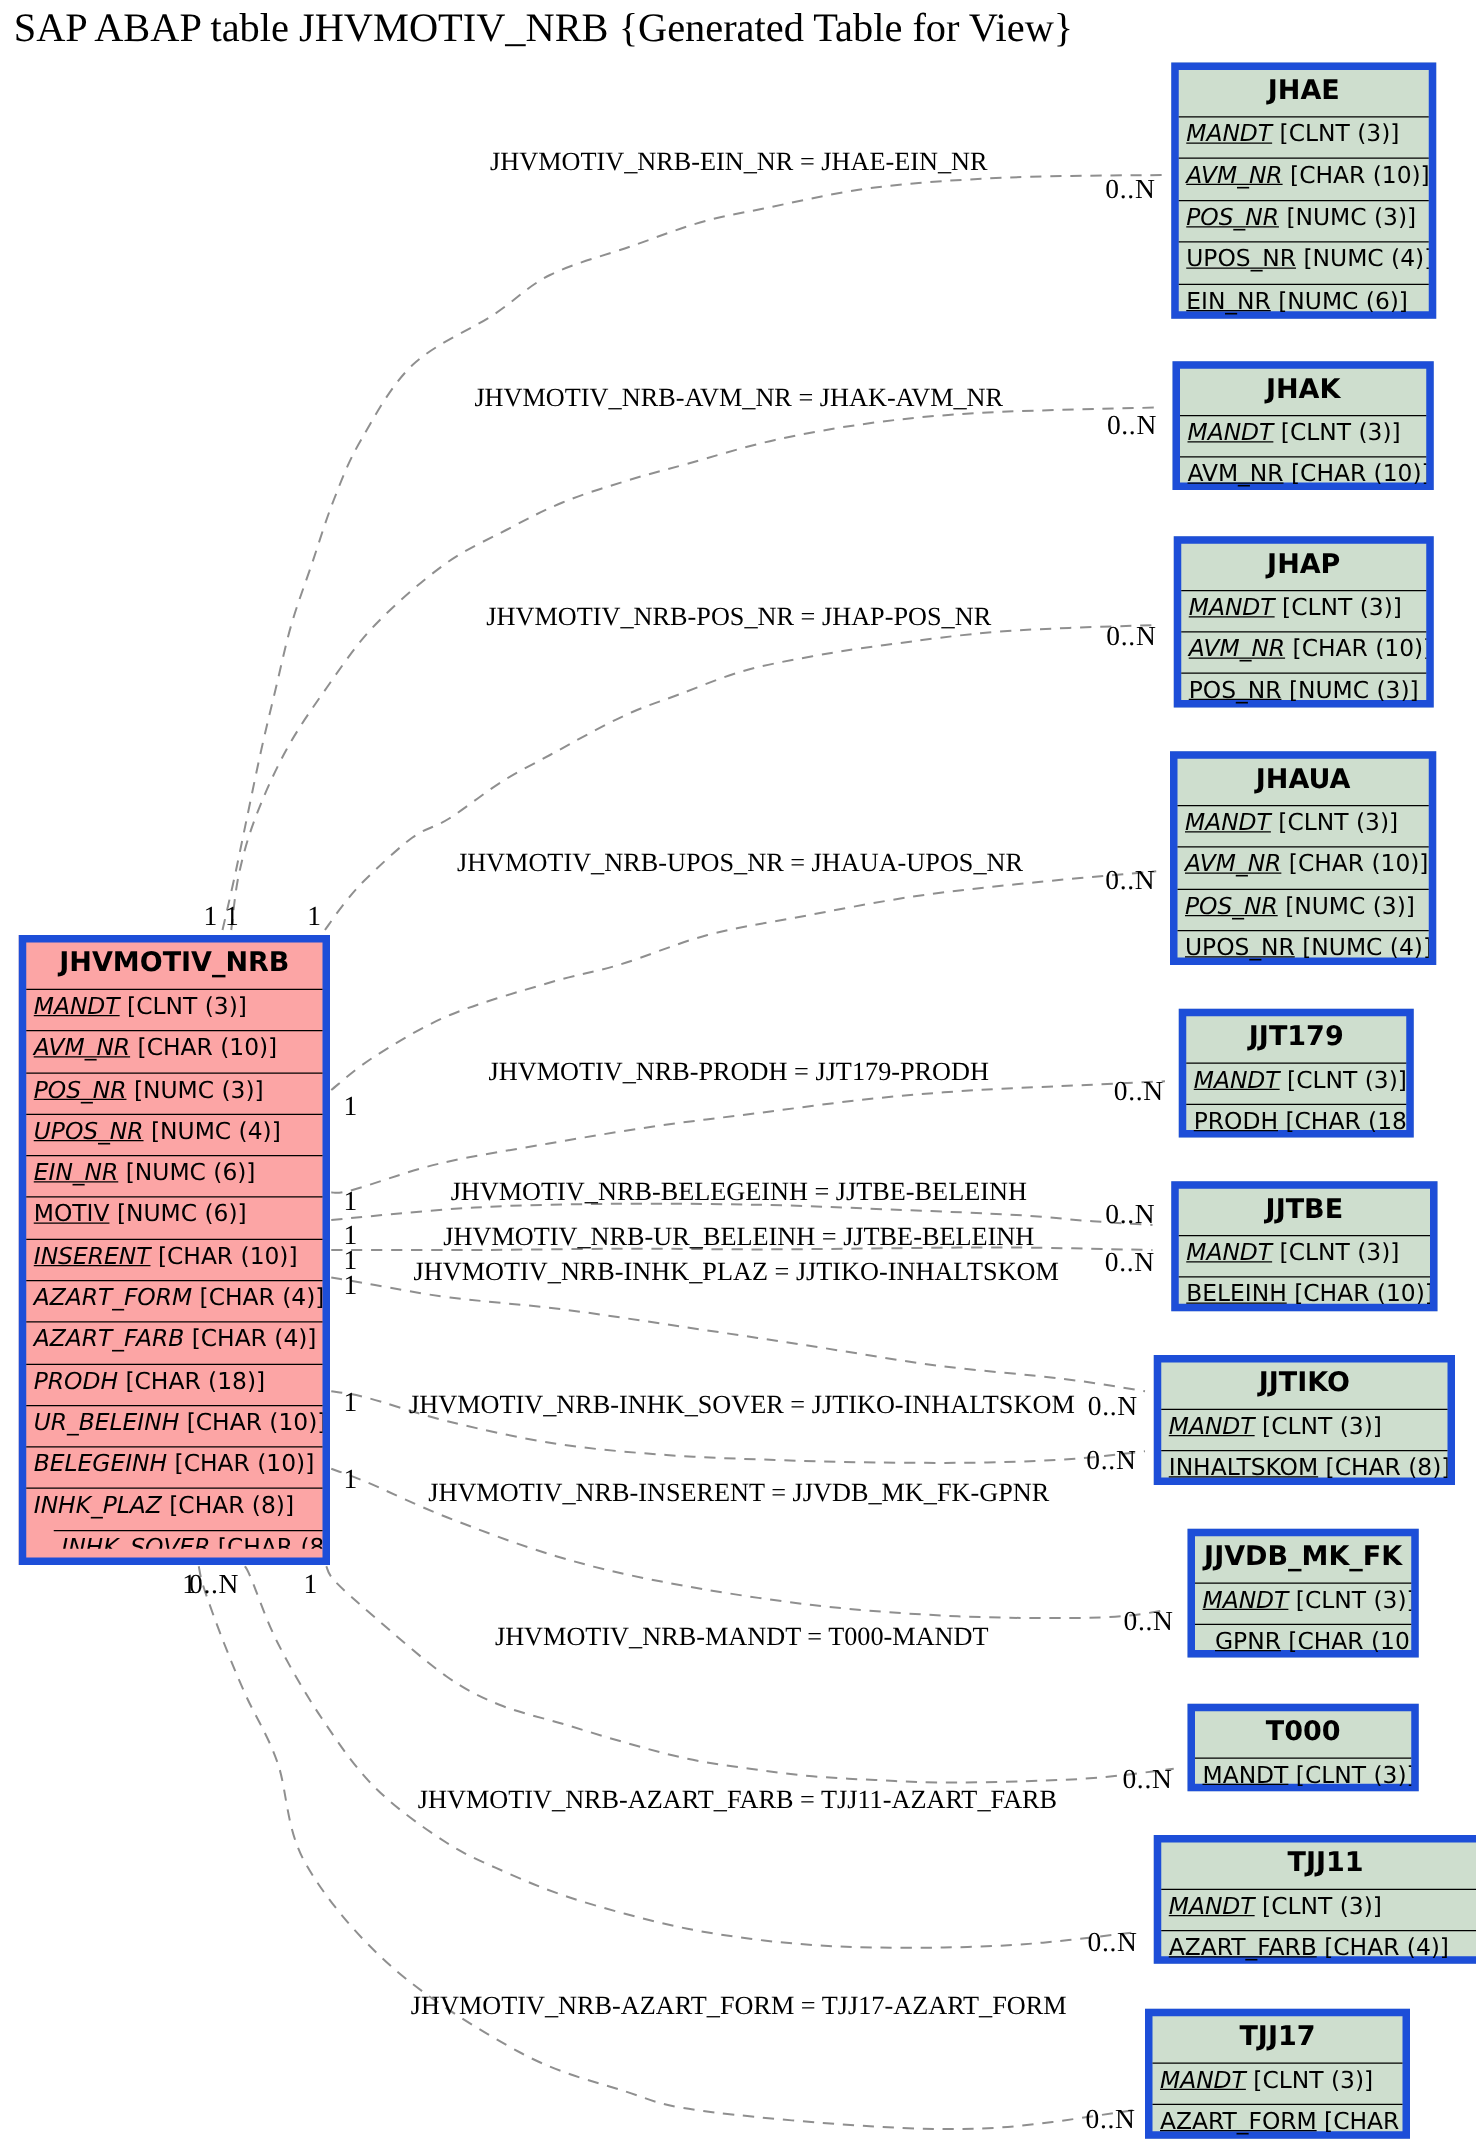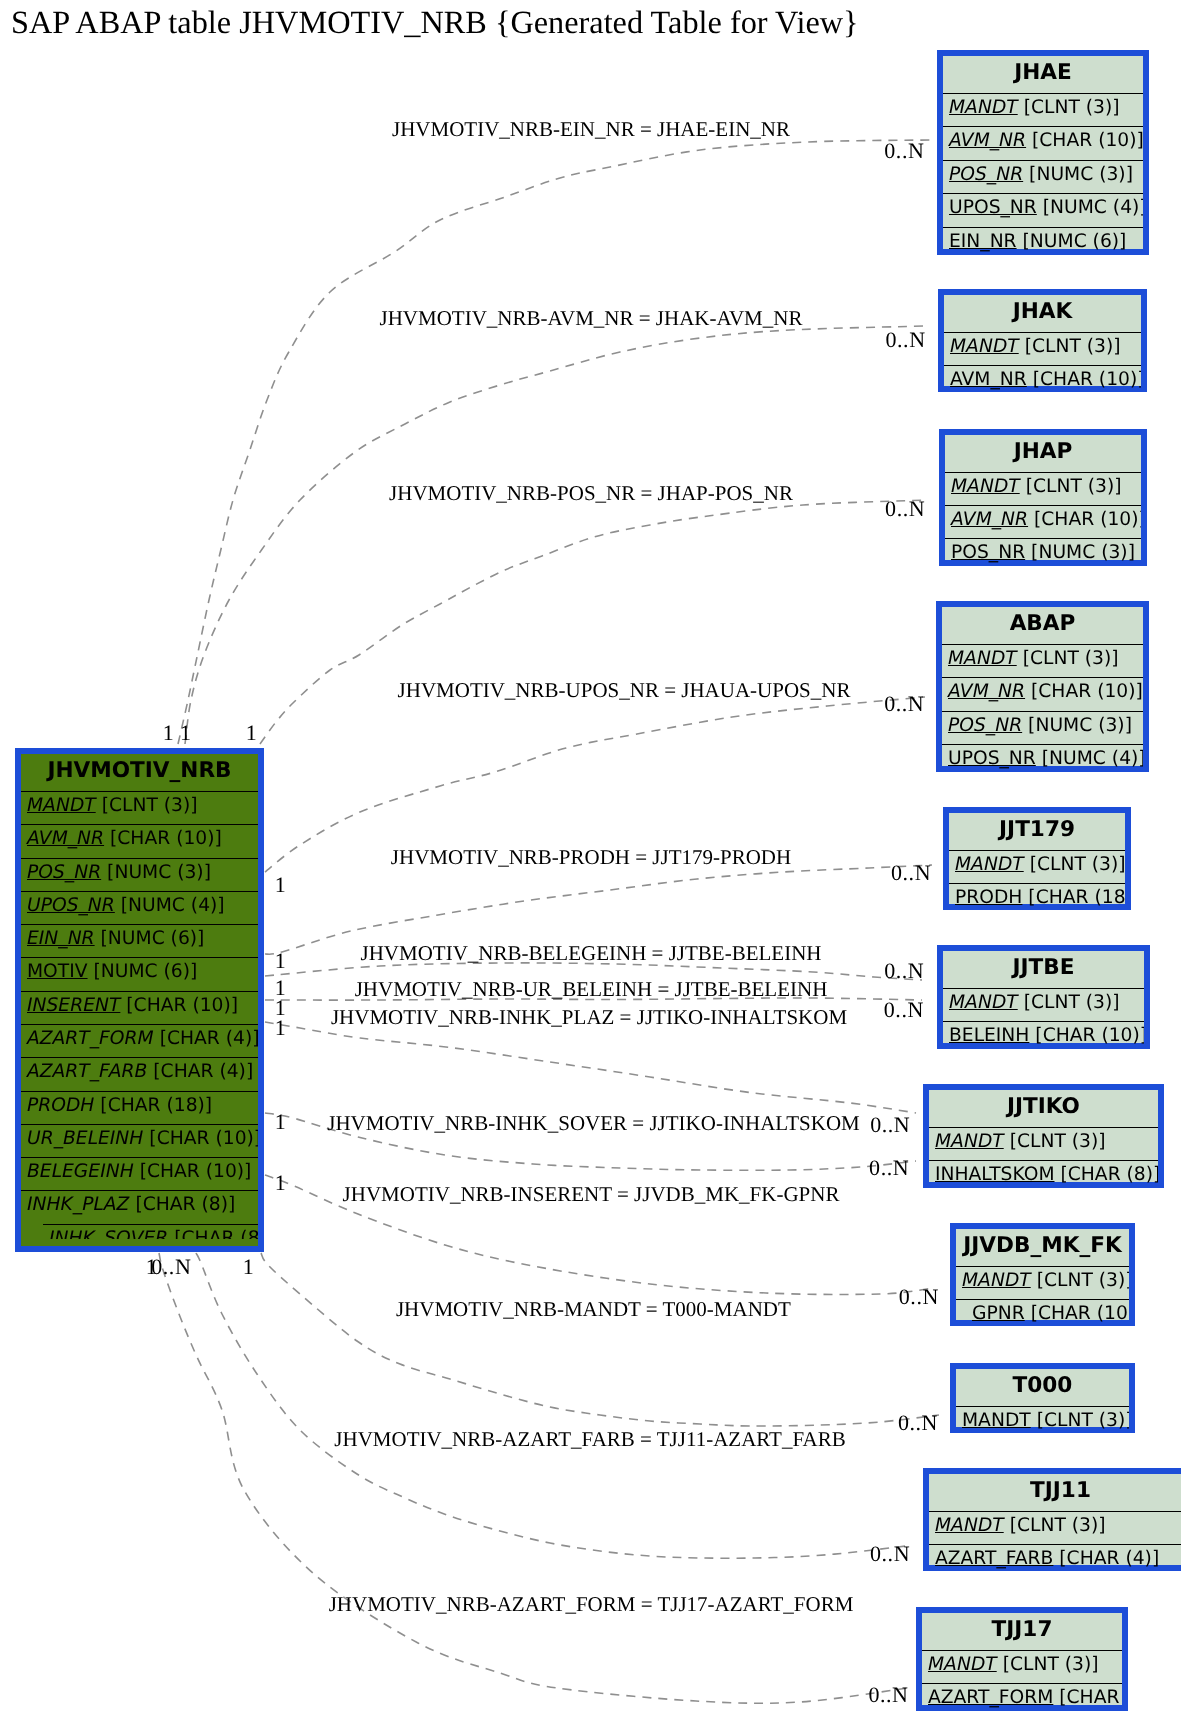--- a/index.html
+++ b/index.html
@@ -3,21 +3,21 @@
 <meta charset="utf-8">
 <style>
   html,body{margin:0;padding:0;background:#fff;-webkit-font-smoothing:antialiased;}
   #page{will-change:transform;}
   *{-webkit-font-smoothing:antialiased;text-rendering:geometricPrecision;}
   #page{position:relative;width:1181px;height:1722px;background:#fff;overflow:hidden;}
   #diagram-title{position:absolute;left:11px;top:5.6px;font-family:"Liberation Serif",serif;font-size:32.3px;
         line-height:32px;color:#000;white-space:nowrap;}
   #edge-layer{position:absolute;left:0;top:0;}
   .entity{position:absolute;box-sizing:border-box;border:6px solid #1d4ed8;background:#cedece;}
-  .entity.main{background:#4d7c0f;}
+  .entity.main{background:#fca5a5;}
   .ehead{font-family:"DejaVu Sans",sans-serif;font-weight:bold;font-size:21.6px;
         text-align:center;color:#000;box-sizing:border-box;overflow:hidden;}
   .erow{font-family:"DejaVu Sans",sans-serif;font-size:18.7px;color:#000;
         border-top:1px solid #000;box-sizing:border-box;white-space:nowrap;overflow:hidden;padding-left:6px;}
   .erow .fn.it{font-style:italic;}
   .erow .fn.key{text-decoration:underline;}
   .erow .ft:before{content:" ";}
   .elabel{position:absolute;font-family:"Liberation Serif",serif;font-size:21px;color:#000;
         white-space:nowrap;transform:translateX(-50%);}
   .card{position:absolute;font-family:"Liberation Serif",serif;font-size:22px;color:#000;
@@ -75,21 +75,21 @@
 <div class="erow" style="height:32.5px;line-height:27px;"><span class="fn it key">MANDT</span><span class="ft">[CLNT (3)]</span></div>
 <div class="erow" style="height:32.5px;line-height:27px;"><span class="fn key">AVM_NR</span><span class="ft">[CHAR (10)]</span></div>
 </div>
 <div class="entity" style="left:939px;top:429px;width:208px;height:137px;">
 <div class="ehead" style="height:37px;line-height:34.5px;">JHAP</div>
 <div class="erow" style="height:33px;line-height:27px;"><span class="fn it key">MANDT</span><span class="ft">[CLNT (3)]</span></div>
 <div class="erow" style="height:33px;line-height:27px;"><span class="fn it key">AVM_NR</span><span class="ft">[CHAR (10)]</span></div>
 <div class="erow" style="height:33px;line-height:27px;"><span class="fn key">POS_NR</span><span class="ft">[NUMC (3)]</span></div>
 </div>
 <div class="entity" style="left:936px;top:601px;width:213px;height:171px;">
-<div class="ehead" style="height:37px;line-height:34.5px;">ABAP</div>
+<div class="ehead" style="height:37px;line-height:34.5px;">JHAUA</div>
 <div class="erow" style="height:33.25px;line-height:27px;"><span class="fn it key">MANDT</span><span class="ft">[CLNT (3)]</span></div>
 <div class="erow" style="height:33.25px;line-height:27px;"><span class="fn it key">AVM_NR</span><span class="ft">[CHAR (10)]</span></div>
 <div class="erow" style="height:33.25px;line-height:27px;"><span class="fn it key">POS_NR</span><span class="ft">[NUMC (3)]</span></div>
 <div class="erow" style="height:33.25px;line-height:27px;"><span class="fn key">UPOS_NR</span><span class="ft">[NUMC (4)]</span></div>
 </div>
 <div class="entity" style="left:943px;top:807px;width:188px;height:103px;">
 <div class="ehead" style="height:37px;line-height:34.5px;">JJT179</div>
 <div class="erow" style="height:32.5px;line-height:27px;"><span class="fn it key">MANDT</span><span class="ft">[CLNT (3)]</span></div>
 <div class="erow" style="height:32.5px;line-height:27px;"><span class="fn key">PRODH</span><span class="ft">[CHAR (18)]</span></div>
 </div>
@@ -124,21 +124,21 @@
 </div>
 <div class="elabel" style="left:591px;top:117.4px;">JHVMOTIV_NRB-EIN_NR = JHAE-EIN_NR</div>
 <div class="card tailc" style="left:168.5px;top:719.5px;">1</div>
 <div class="card headc" style="left:924.4px;top:138.3px;">0..N</div>
 <div class="elabel" style="left:591px;top:305.6px;">JHVMOTIV_NRB-AVM_NR = JHAK-AVM_NR</div>
 <div class="card tailc" style="left:185.7px;top:719.5px;">1</div>
 <div class="card headc" style="left:925.6px;top:327.1px;">0..N</div>
 <div class="elabel" style="left:591px;top:480.5px;">JHVMOTIV_NRB-POS_NR = JHAP-POS_NR</div>
 <div class="card tailc" style="left:251.5px;top:719.5px;">1</div>
 <div class="card headc" style="left:925.2px;top:496.3px;">0..N</div>
-<div class="elabel" style="left:592px;top:678.4px;margin-left:32px;">JHVMOTIV_NRB-UPOS_NR = JHAUA-UPOS_NR</div>
+<div class="elabel" style="left:592px;top:678.4px;">JHVMOTIV_NRB-UPOS_NR = JHAUA-UPOS_NR</div>
 <div class="card tailc" style="left:280.5px;top:872px;">1</div>
 <div class="card headc" style="left:924.3px;top:691.4px;">0..N</div>
 <div class="elabel" style="left:591px;top:845.4px;">JHVMOTIV_NRB-PRODH = JJT179-PRODH</div>
 <div class="card tailc" style="left:280.5px;top:947.8px;">1</div>
 <div class="card headc" style="left:931.1px;top:859.9px;">0..N</div>
 <div class="elabel" style="left:591px;top:940.7px;">JHVMOTIV_NRB-BELEGEINH = JJTBE-BELEINH</div>
 <div class="card tailc" style="left:280.5px;top:975.3px;">1</div>
 <div class="card headc" style="left:924.3px;top:957.7px;">0..N</div>
 <div class="elabel" style="left:591px;top:976.7px;">JHVMOTIV_NRB-UR_BELEINH = JJTBE-BELEINH</div>
 <div class="card tailc" style="left:280.5px;top:995.1px;">1</div>

